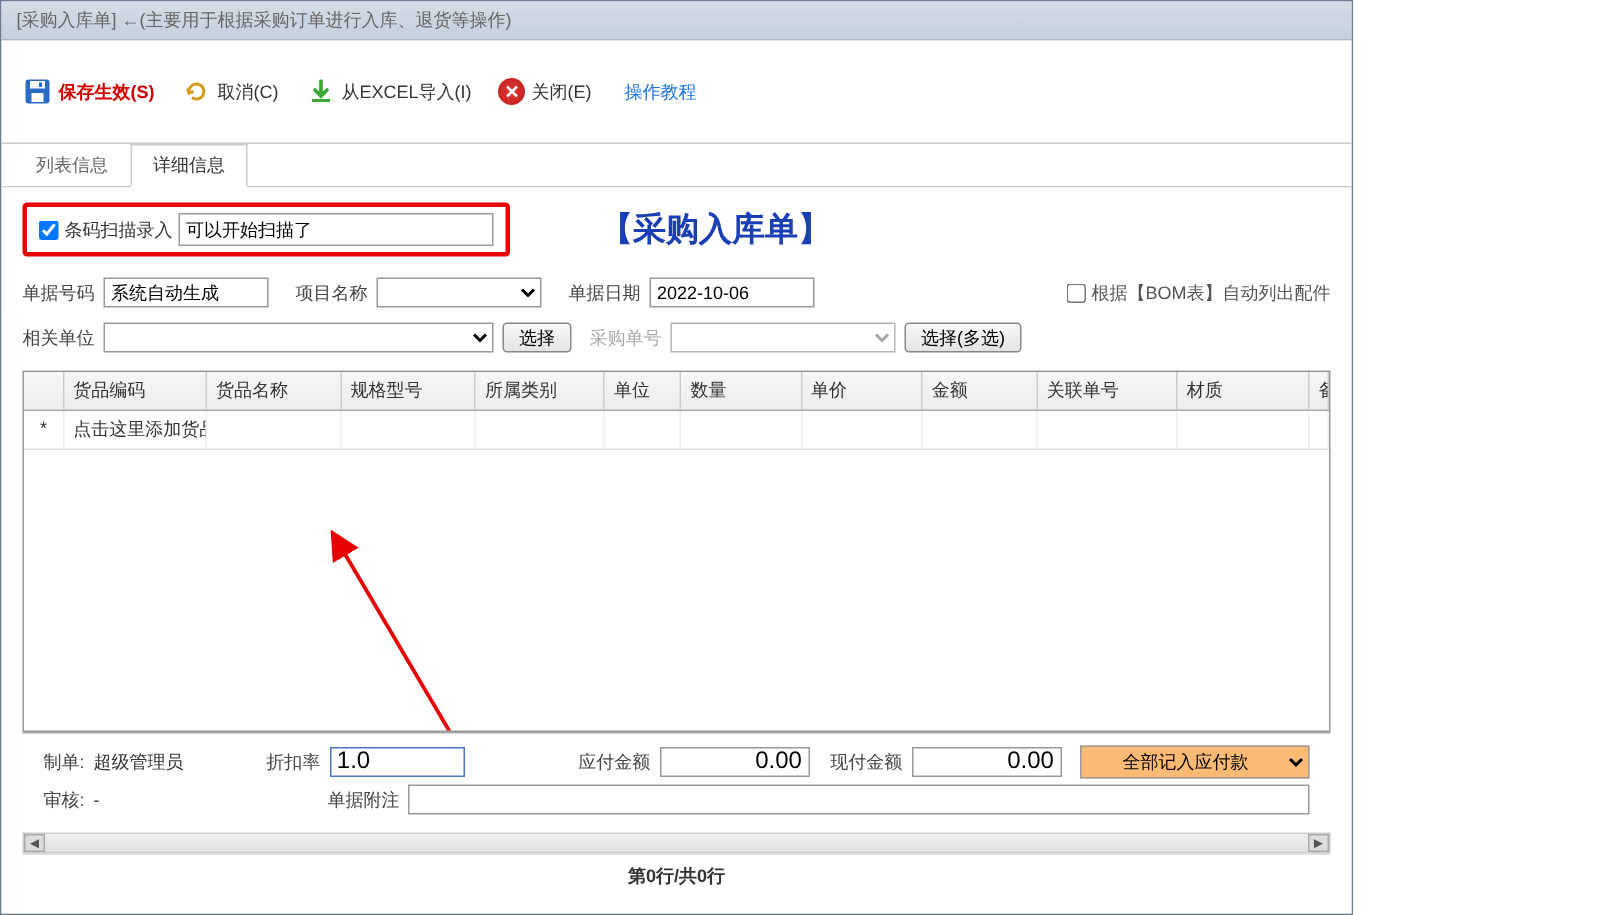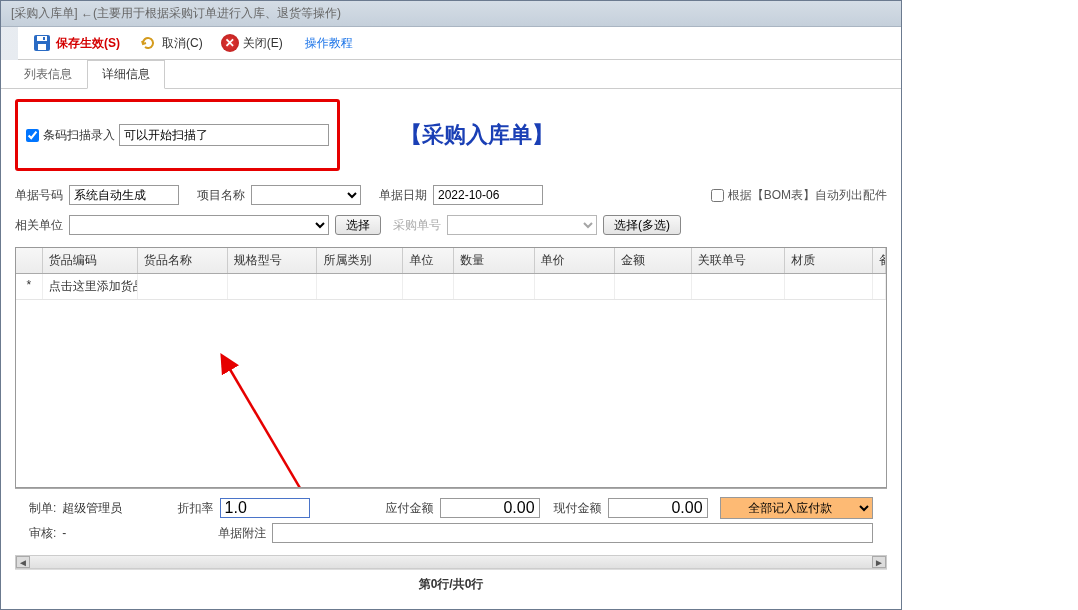--- a/index.html
+++ b/index.html
@@ -22,26 +22,25 @@
     }
     .titlebar {
       background: linear-gradient(#d5dde6, #c5d0db);
       padding: 4px 10px;
       color: #666;
       font-size: 12px;
       border-bottom: 1px solid #aab5c2;
     }
     .toolbar {
       background: #fff;
-      padding: 4px 8px;
+      padding: 22px 8px;
       display: flex;
       align-items: center;
       gap: 6px;
       border-bottom: 1px solid #ccc;
-      margin-left: 17px;
     }
     .tool-btn {
       display: inline-flex;
       align-items: center;
       gap: 4px;
       padding: 2px 6px;
       cursor: pointer;
       border-radius: 3px;
     }
     .tool-icon {
@@ -93,21 +92,21 @@
       position: relative;
       overflow: hidden;
     }
     .row1 {
       display: flex;
       align-items: center;
       margin-bottom: 12px;
     }
     .scan-box {
       border: 3px solid #e60000;
-      padding: 22px 8px;
+      padding: 4px 8px;
       display: inline-flex;
       align-items: center;
       gap: 4px;
       border-radius: 3px;
       position: relative;
       z-index: 2;
     }
     .scan-box input[type="text"] {
       width: 210px;
       height: 22px;
@@ -294,20 +293,29 @@
       <span class="save-txt">保存生效(S)</span>
     </div>
     <div class="tool-btn">
       <span class="tool-icon icon-cancel">
         <svg width="18" height="18" viewBox="0 0 18 18">
             <path d="M4 9a5 5 0 1 1 2 4" fill="none" stroke="#d49b1e" stroke-width="2"></path>
             <path d="M3 7l1 3 3-1" fill="none" stroke="#d49b1e" stroke-width="2"></path>
           </svg>
       </span>
       <span>取消(C)</span>
+    </div>
+    <div class="tool-btn">
+      <span class="tool-icon icon-import">
+        <svg width="18" height="18" viewBox="0 0 18 18">
+            <path d="M9 2v9M5 8l4 4 4-4" fill="none" stroke="#3aaa35" stroke-width="2.5" stroke-linecap="round"></path>
+            <rect x="3" y="14" width="12" height="2" fill="#3aaa35"></rect>
+          </svg>
+      </span>
+      <span>从EXCEL导入(I)</span>
     </div>
     <div class="tool-btn">
       <span class="tool-icon icon-close-red">✕</span>
       <span>关闭(E)</span>
     </div>
     <span class="tutorial-link">操作教程</span>
   </div>
 
   <div class="tabs">
     <div class="tab">列表信息</div>

